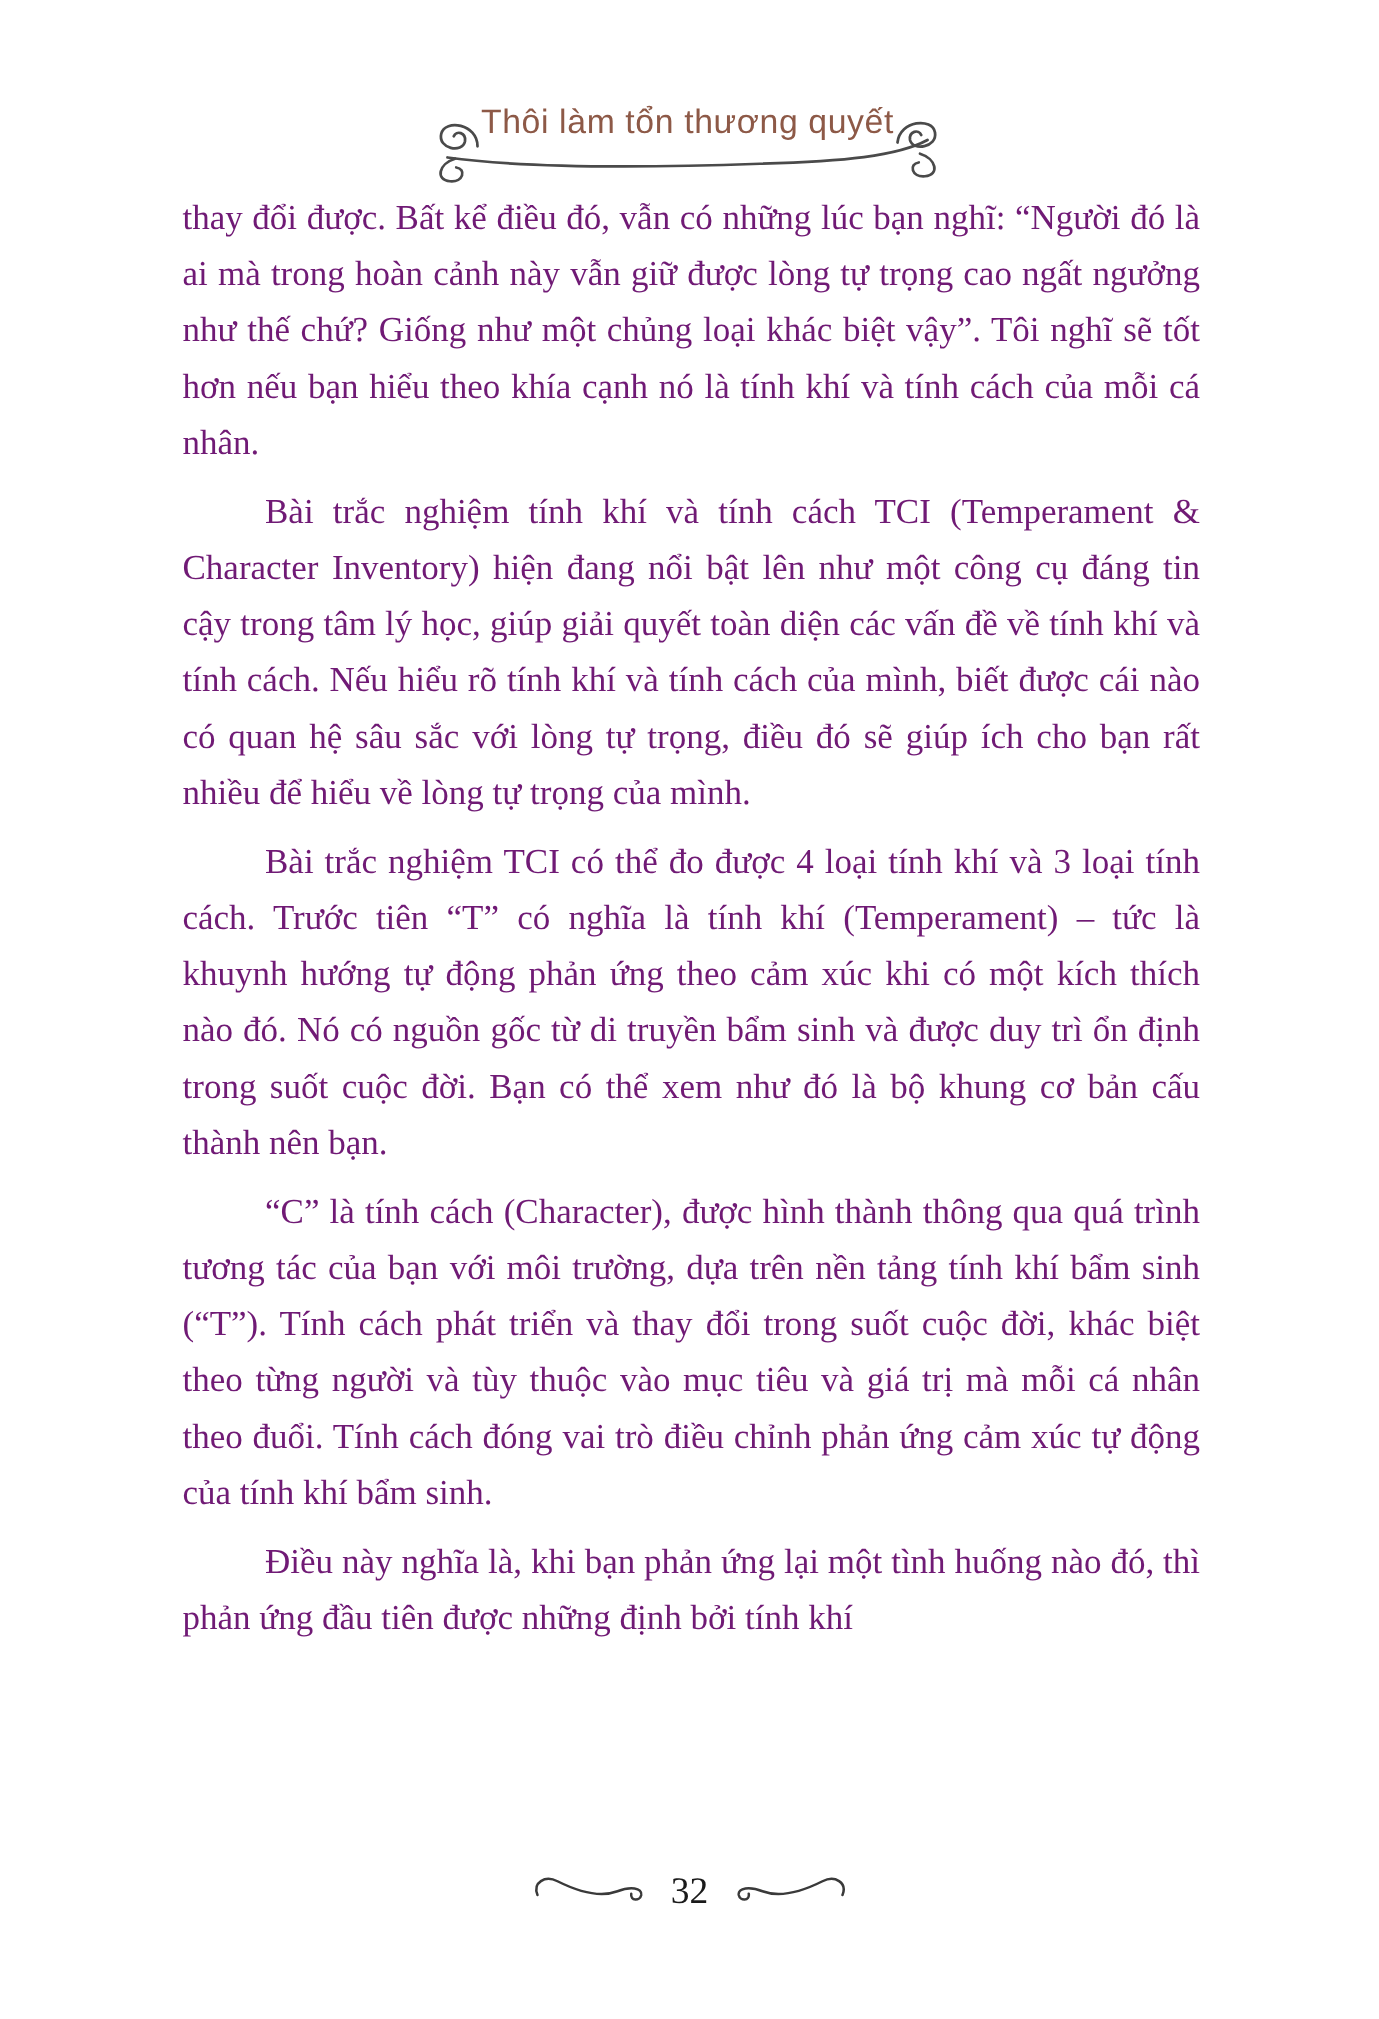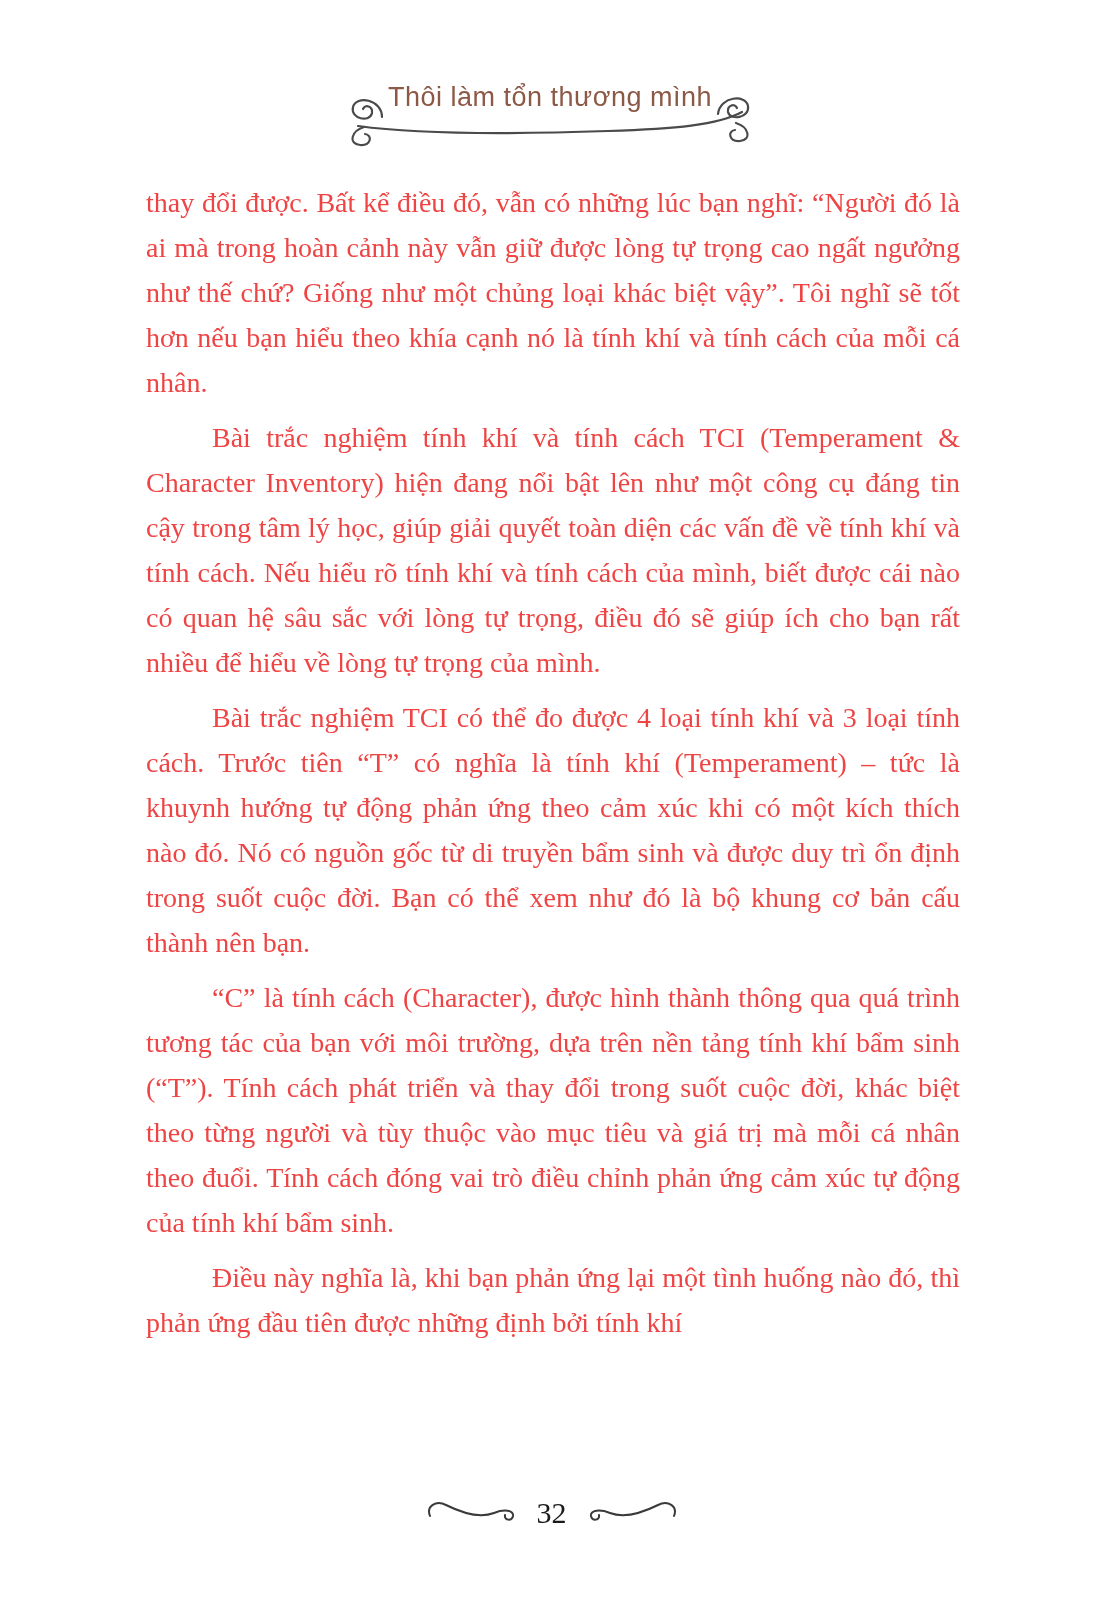--- a/index.html
+++ b/index.html
@@ -39,24 +39,24 @@
     font-size: 27px;
     font-weight: 400;
     letter-spacing: 0.5px;
     color: #8d5947;
     white-space: nowrap;
   }
 
   
   .page-body {
     position: absolute;
-    top: 180px;
+    top: 152px;
     left: 146px;
     width: 814px;
-    color: #ef4444;
+    color: #701a75;
   }
   .page-body p {
     margin: 0 0 10px 0;
     font-size: 28px;
     line-height: 45px;
     text-align: justify;
     text-indent: 66px;
   }
   .page-body p.no-indent {
     text-indent: 0;
@@ -93,21 +93,21 @@
       <path d="M 18 50 C 90 60 210 57 268 55 C 335 53 378 49 402 36"></path>
 
       <path d="M 42 41 C 42 23 16 19 13 31 C 10 43 30 47 32 37 C 33 30 25 28 23 33"></path>
 
       <path d="M 24 51 C 11 55 8 68 20 69 C 31 70 33 59 25 58"></path>
 
       <path d="M 378 38 C 380 20 406 18 408 30 C 410 42 390 45 388 36 C 387 29 395 27 397 32"></path>
 
       <path d="M 396 47 C 409 51 412 64 400 65 C 389 66 387 55 395 54"></path>
     </svg>
-    <div class="running-title">Thôi làm tổn thương mình</div>
+    <div class="running-title">Thôi làm tổn thương quyết</div>
   </div>
 
   <div class="page-body">
     <p class="no-indent">thay đổi được. Bất kể điều đó, vẫn có những lúc bạn nghĩ: “Người đó là ai mà trong hoàn cảnh này vẫn giữ được lòng tự trọng cao ngất ngưởng như thế chứ? Giống như một chủng loại khác biệt vậy”. Tôi nghĩ sẽ tốt hơn nếu bạn hiểu theo khía cạnh nó là tính khí và tính cách của mỗi cá nhân.</p>
     <p>Bài trắc nghiệm tính khí và tính cách TCI (Temperament &amp; Character Inventory) hiện đang nổi bật lên như một công cụ đáng tin cậy trong tâm lý học, giúp giải quyết toàn diện các vấn đề về tính khí và tính cách. Nếu hiểu rõ tính khí và tính cách của mình, biết được cái nào có quan hệ sâu sắc với lòng tự trọng, điều đó sẽ giúp ích cho bạn rất nhiều để hiểu về lòng tự trọng của mình.</p>
     <p>Bài trắc nghiệm TCI có thể đo được 4 loại tính khí và 3 loại tính cách. Trước tiên “T” có nghĩa là tính khí (Temperament) – tức là khuynh hướng tự động phản ứng theo cảm xúc khi có một kích thích nào đó. Nó có nguồn gốc từ di truyền bẩm sinh và được duy trì ổn định trong suốt cuộc đời. Bạn có thể xem như đó là bộ khung cơ bản cấu thành nên bạn.</p>
     <p>“C” là tính cách (Character), được hình thành thông qua quá trình tương tác của bạn với môi trường, dựa trên nền tảng tính khí bẩm sinh (“T”). Tính cách phát triển và thay đổi trong suốt cuộc đời, khác biệt theo từng người và tùy thuộc vào mục tiêu và giá trị mà mỗi cá nhân theo đuổi. Tính cách đóng vai trò điều chỉnh phản ứng cảm xúc tự động của tính khí bẩm sinh.</p>
     <p>Điều này nghĩa là, khi bạn phản ứng lại một tình huống nào đó, thì phản ứng đầu tiên được những định bởi tính khí</p>
   </div>
 

